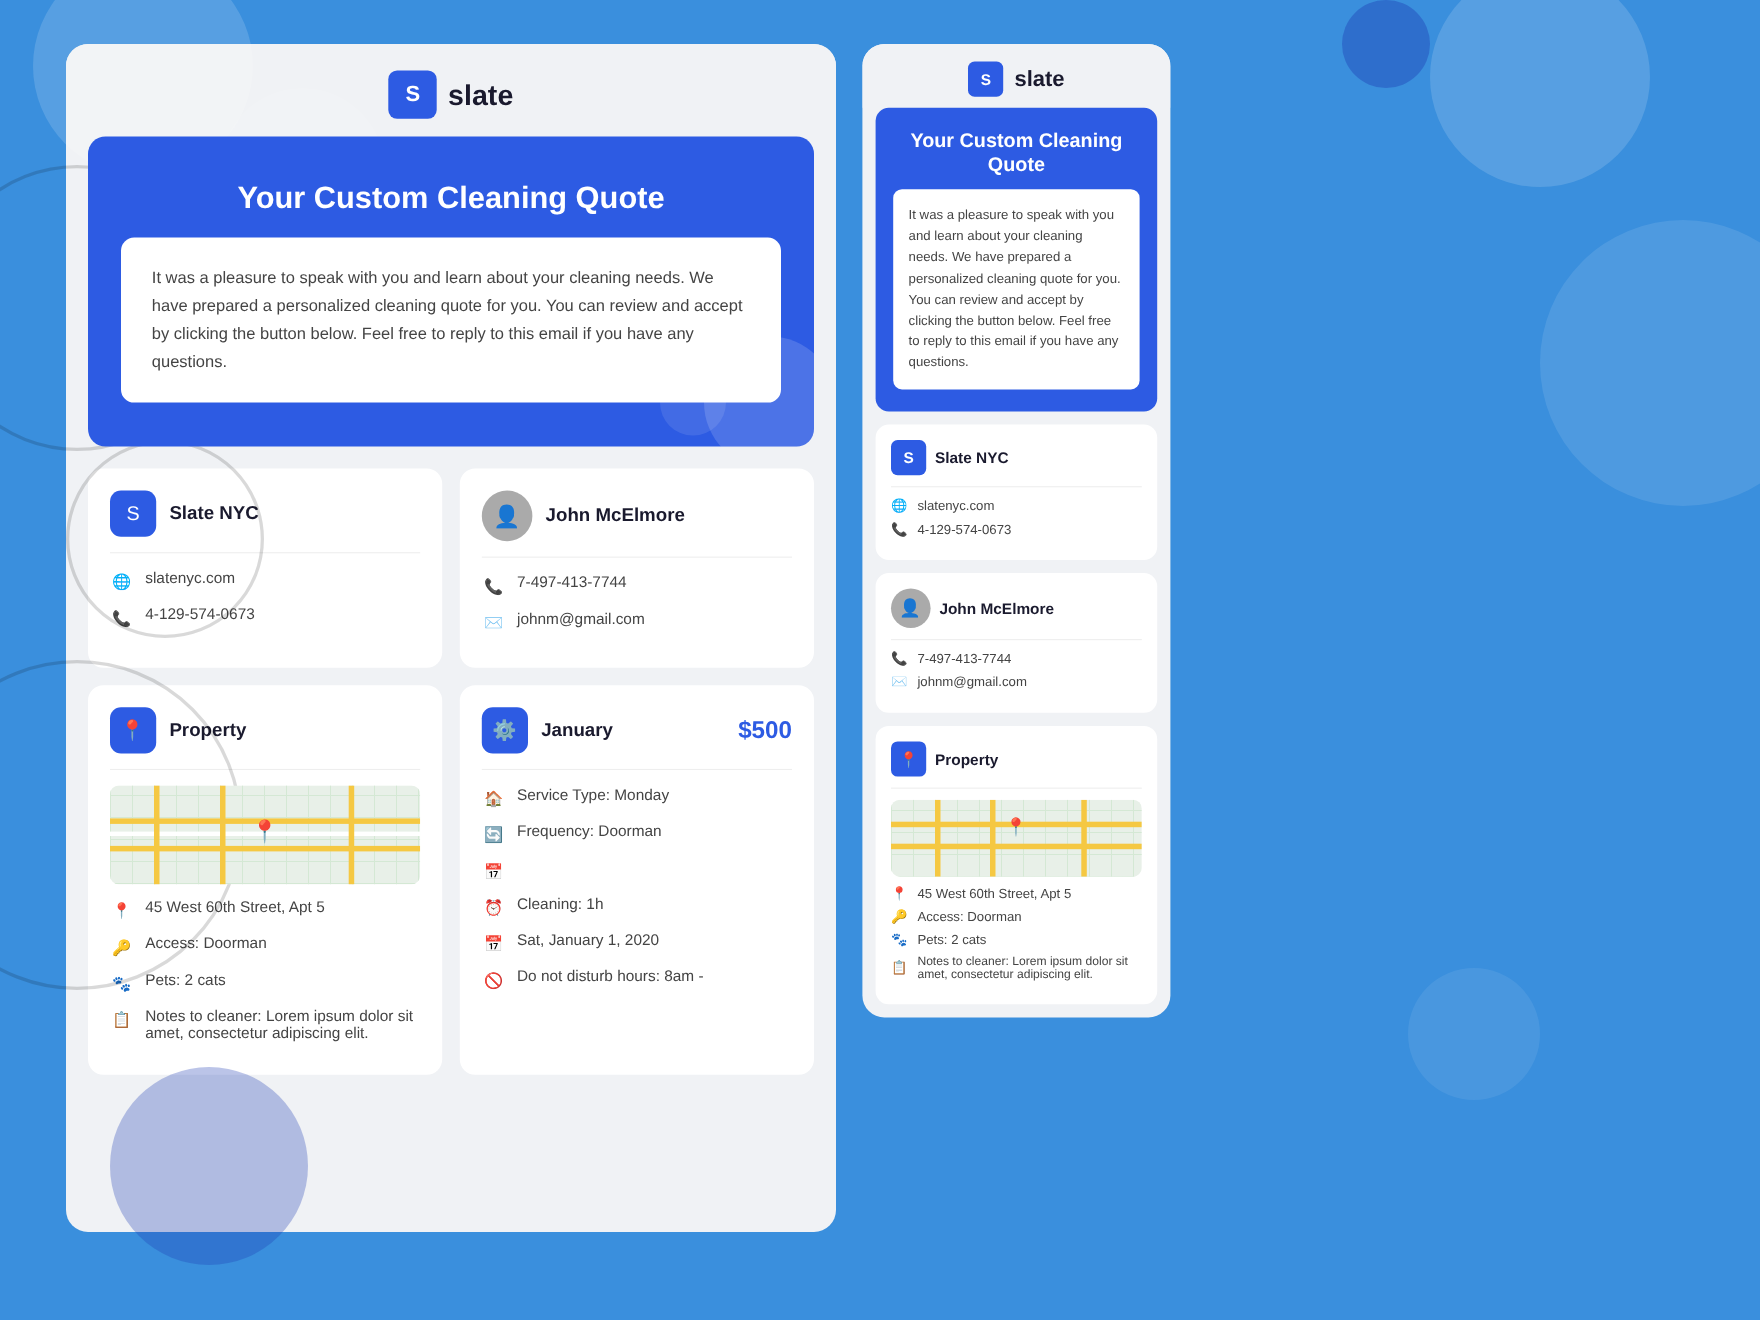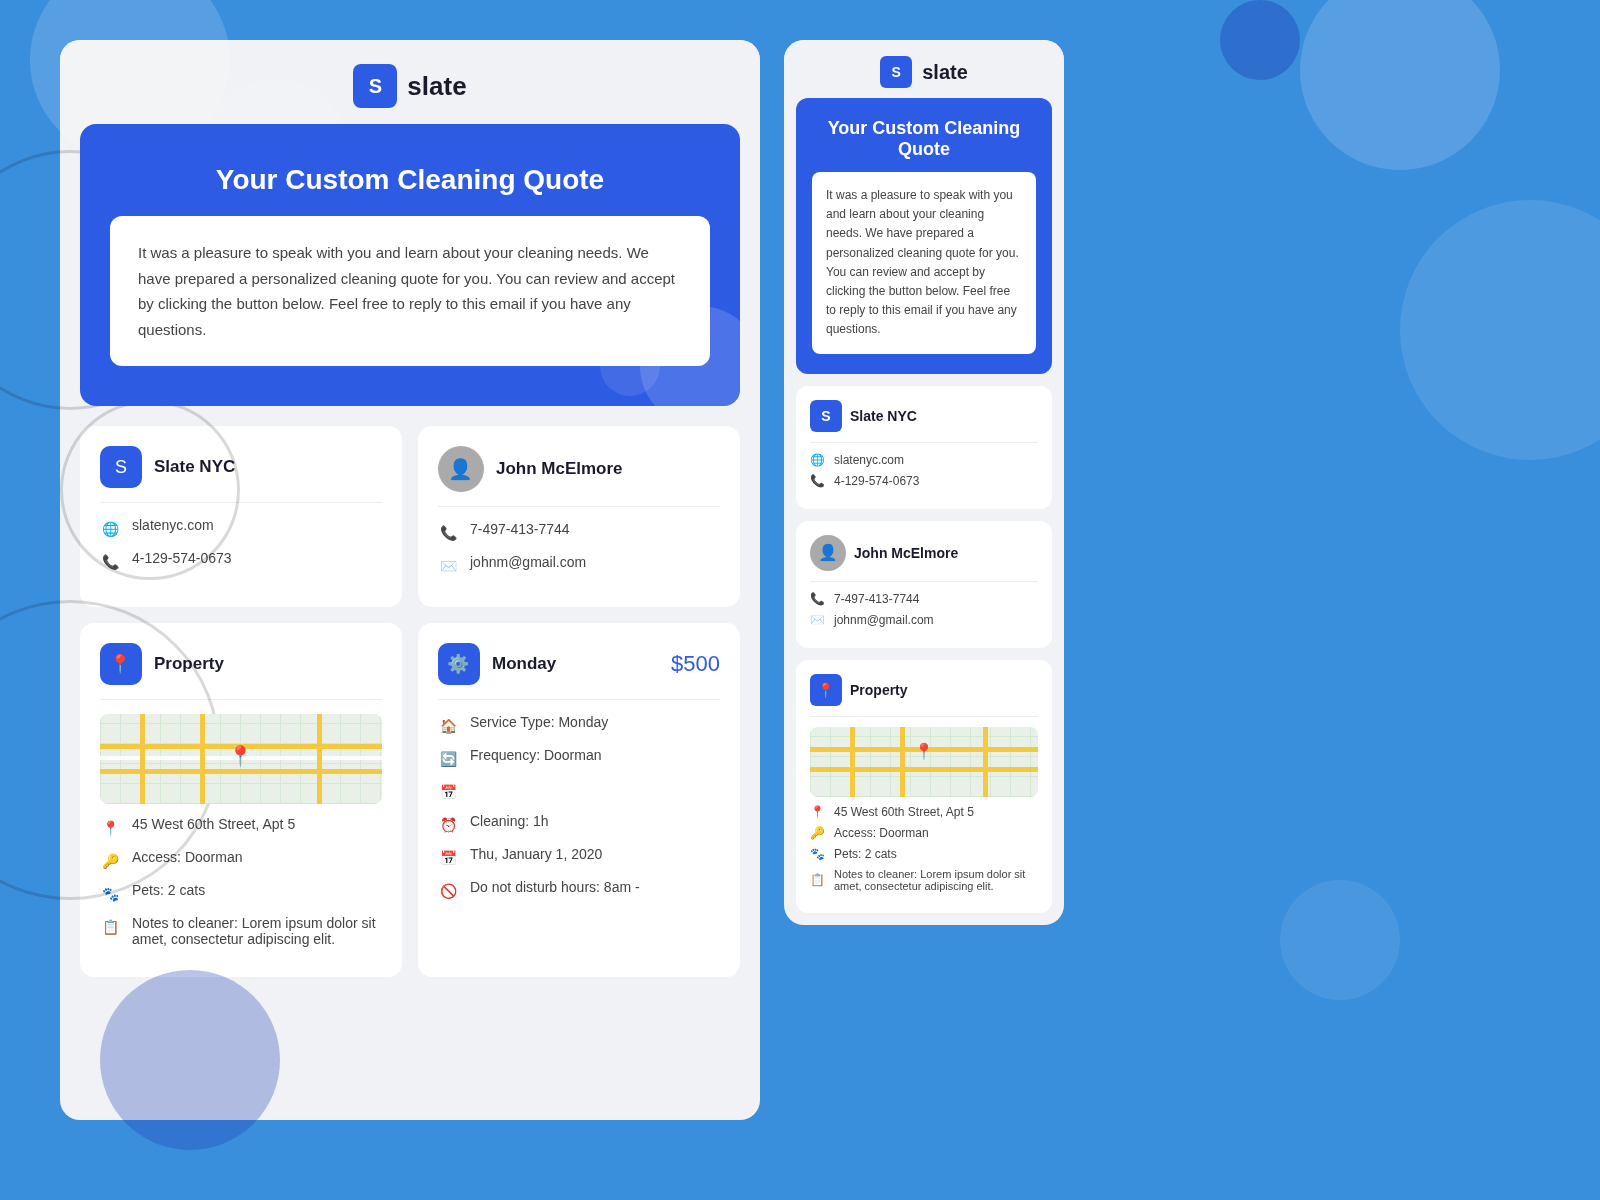--- a/index.html
+++ b/index.html
@@ -200,21 +200,21 @@
       justify-content: center;
       color: #2d5be3;
       font-size: 14px;
       flex-shrink: 0;
       margin-top: 1px;
     }
 
     .service-price {
       color: #2d5be3;
       font-size: 22px;
-      font-weight: 400;
+      font-weight: 700;
       margin-left: auto;
     }
 
     .map-placeholder {
       width: 100%;
       height: 90px;
       background: #e8f0e8;
       border-radius: 8px;
       margin-bottom: 12px;
       position: relative;
@@ -496,41 +496,41 @@
         </div>
         <div class="info-row">
           <span class="info-row-icon">📋</span>
           <span>Notes to cleaner: Lorem ipsum dolor sit amet, consectetur adipiscing elit.</span>
         </div>
       </div>
 
       <div class="info-card">
         <div class="info-card-header">
           <div class="info-card-icon">⚙️</div>
-          <span class="info-card-title">Monday</span>
+          <span class="info-card-title">January</span>
           <span class="service-price">$500</span>
         </div>
         <div class="info-row">
           <span class="info-row-icon">🏠</span>
           <span>Service Type: Monday</span>
         </div>
         <div class="info-row">
           <span class="info-row-icon">🔄</span>
           <span>Frequency: Doorman</span>
         </div>
         <div class="info-row">
           <span class="info-row-icon">📅</span>
         </div>
         <div class="info-row">
           <span class="info-row-icon">⏰</span>
           <span>Cleaning: 1h</span>
         </div>
         <div class="info-row">
           <span class="info-row-icon">📅</span>
-          <span>Thu, January 1, 2020</span>
+          <span>Sat, January 1, 2020</span>
         </div>
         <div class="info-row">
           <span class="info-row-icon">🚫</span>
           <span>Do not disturb hours: 8am -</span>
         </div>
       </div>
 
     </div>
   </div>
 

